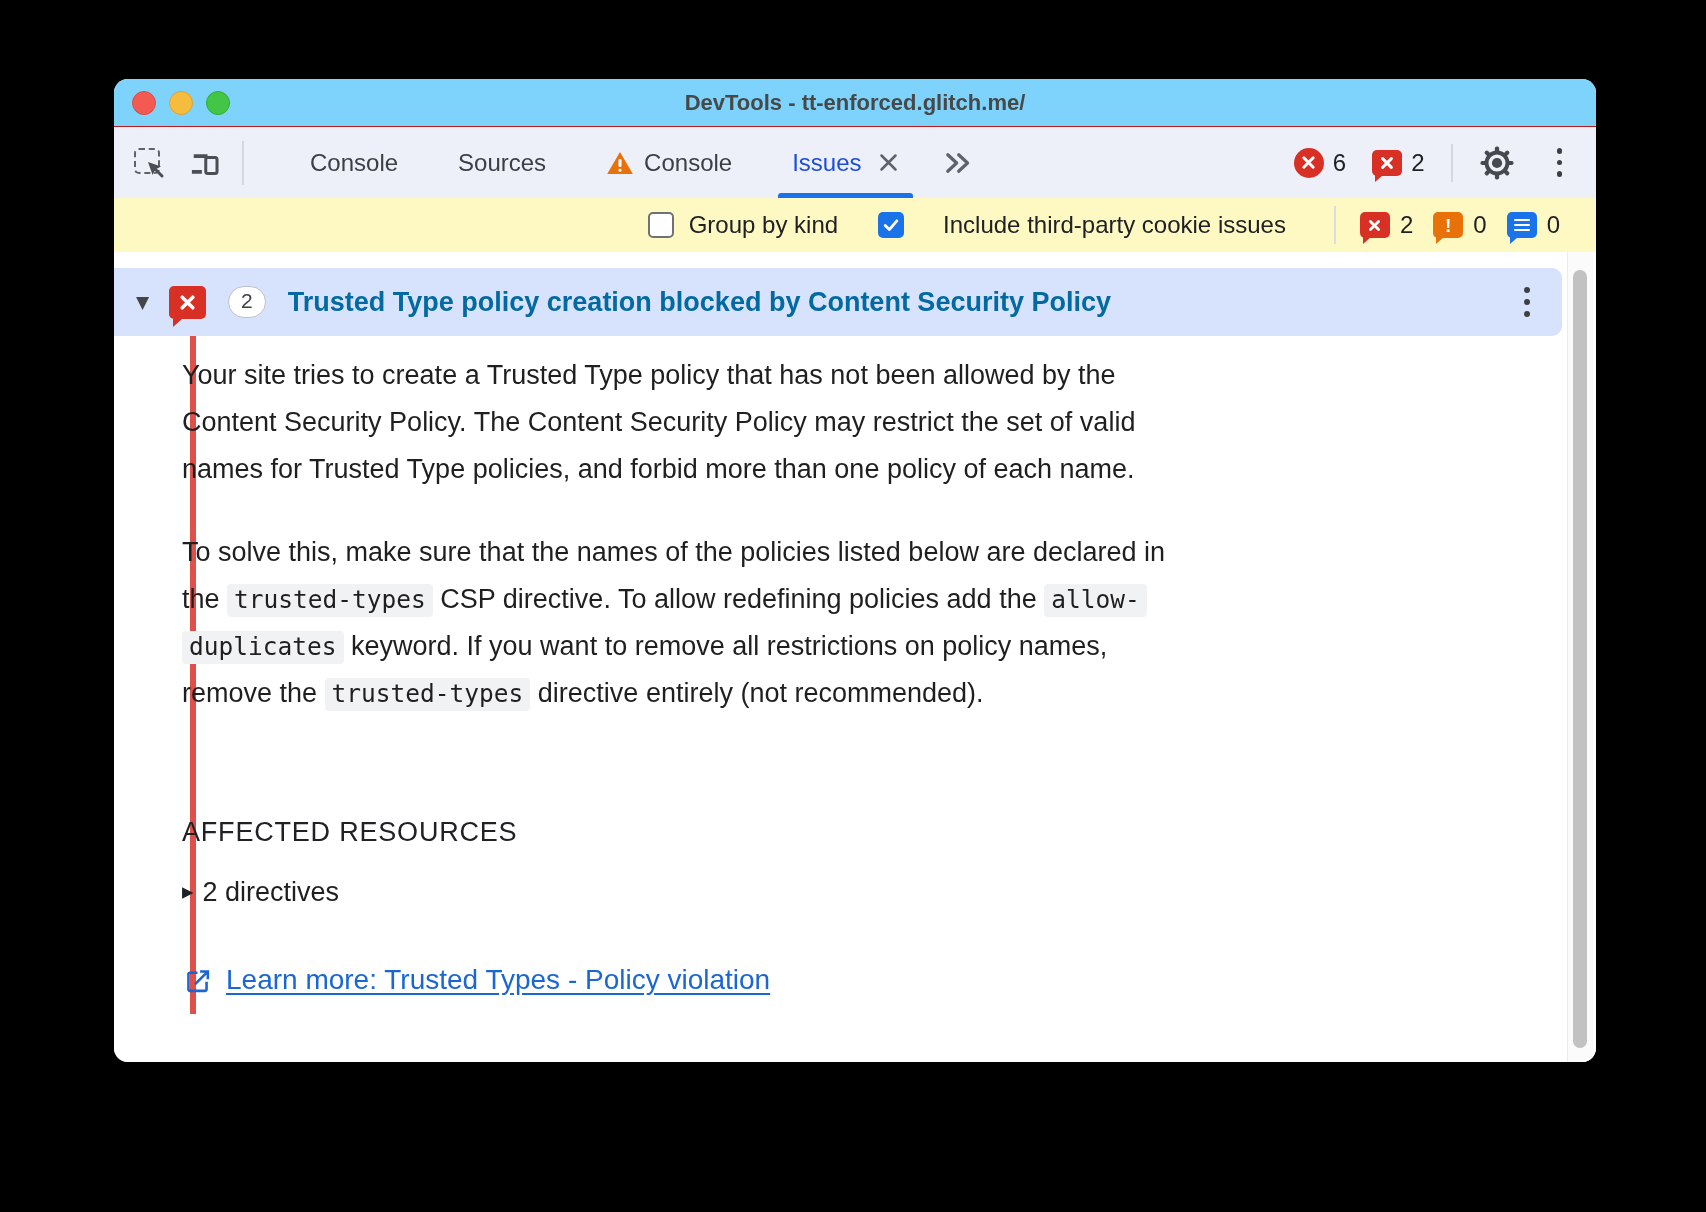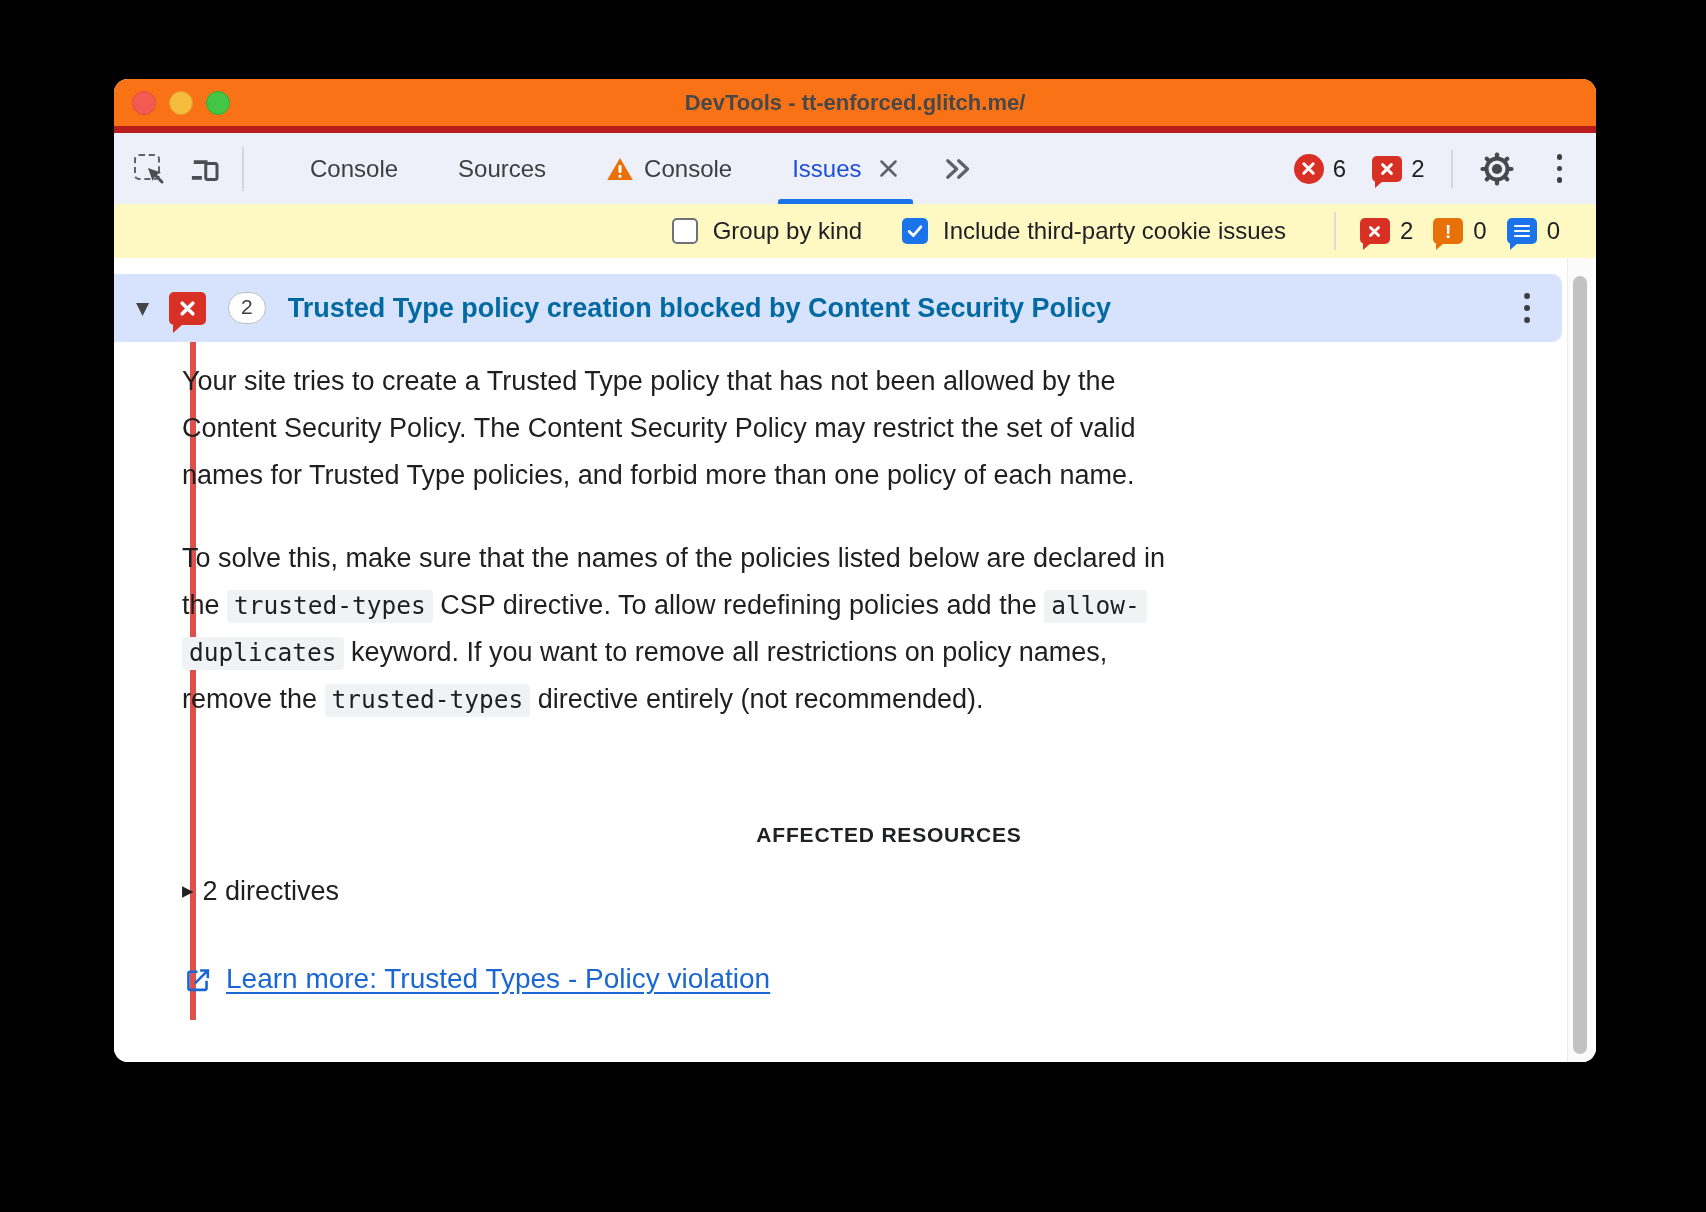--- a/index.html
+++ b/index.html
@@ -2,21 +2,21 @@
 <html><head>
 <meta charset="utf-8">
 <style>
   html,body{margin:0;padding:0;background:#000;}
   .stage{position:relative;width:1706px;height:1212px;background:#000;overflow:hidden;
          font-family:"Liberation Sans",sans-serif;}
   .window{position:absolute;left:114px;top:79px;width:1482px;height:983px;background:#fff;
           border-radius:14px;overflow:hidden;box-shadow:0 20px 60px rgba(0,0,0,.6);
           display:flex;flex-direction:column;}
   
-  .titlebar{position:relative;height:47px;flex:0 0 47px;background:#f97316;border-bottom:7px solid #b91c1c;
+  .titlebar{position:relative;height:47px;flex:0 0 47px;background:#7dd3fc;border-bottom:1px solid #b91c1c;
             display:flex;align-items:center;}
   .lights{display:flex;gap:13px;margin-left:18px;}
   .light{width:22px;height:22px;border-radius:50%;}
   .light.red{background:#f35a52;border:1px solid #e14942;}
   .light.yellow{background:#f6bc3e;border:1px solid #dfa133;}
   .light.green{background:#43c645;border:1px solid #2fae34;}
   .win-title{position:absolute;left:0;right:0;text-align:center;font-size:22px;font-weight:bold;color:#484848;}
   
   .toolbar{height:71px;flex:0 0 71px;background:#edeff9;display:flex;align-items:center;position:relative;}
   .tb-left{display:flex;align-items:center;height:100%;}
@@ -56,21 +56,21 @@
   .dots i{width:5.5px;height:5.5px;border-radius:50%;background:#3c4043;}
   
   .filterbar{height:54px;flex:0 0 54px;background:#fef9c3;display:flex;align-items:center;
              justify-content:flex-end;padding-right:36px;}
   .chk-group{display:flex;align-items:center;cursor:default;}
   .chk-group .chk-label{font-size:24px;color:#202124;margin-left:15px;white-space:nowrap;}
   .checkbox{width:26px;height:26px;border-radius:5px;box-sizing:border-box;display:flex;align-items:center;justify-content:center;}
   .checkbox.unchecked{border:2.5px solid #6e7175;background:#fff;}
   .checkbox.checked{background:#1a73e8;}
   .grp1{margin-right:40px;}
-  .grp2{margin-right:48px;}
+  .grp2{margin-right:48px;gap:24px;}
   .filterbar .vsep{margin:0 24px 0 0;background:#dadce0;}
   .fb-badges{display:flex;align-items:center;}
   .fb-badges .count-num{margin-left:10px;margin-right:20px;}
   .fb-badges .count-num:last-child{margin-right:0;}
   
   .content{position:relative;flex:1;background:#fff;overflow:hidden;}
   .issue-header{margin-top:16px;height:68px;width:calc(100% - 34px);background:#d7e3fc;
                 border-radius:0 10px 10px 0;display:flex;align-items:center;padding-left:22px;box-sizing:border-box;}
   .disclosure{font-family:"DejaVu Sans",sans-serif;font-size:17px;color:#454545;flex:0 0 auto;}
   .issue-header .bubble.md{width:37px;height:33px;margin-left:20px;}
@@ -81,21 +81,21 @@
   .hdr-dots{margin-left:auto;margin-right:32px;}
   .hdr-dots i{width:6px;height:6px;}
   
   .accent-bar{position:absolute;left:76px;top:84px;width:6px;height:678px;background:#e0504a;}
   .issue-body{position:relative;padding-left:68px;}
   .paragraph{margin-top:36px;}
   .paragraph.first{margin-top:16px;}
   .text-line{font-size:27px;line-height:47px;color:#1f1f1f;white-space:nowrap;}
   .text-line .code{font-family:"DejaVu Sans Mono","Liberation Mono",monospace;font-size:24.5px;
                    background:#f1f2f4;border-radius:4px;padding:1px 7px 3px;}
-  .affected-heading{margin-top:100px;font-size:21px;font-weight:bold;color:#202124;letter-spacing:0.8px;text-align:center;}
+  .affected-heading{margin-top:100px;font-size:27px;font-weight:normal;color:#202124;letter-spacing:0.8px;}
   .directives-row{margin-top:26px;display:flex;align-items:center;height:36px;cursor:default;}
   .directives-row .tri{font-family:"DejaVu Sans",sans-serif;font-size:15px;color:#202124;margin-right:9px;}
   .directives-label{font-size:27px;color:#1f1f1f;}
   .learn-more-row{margin-top:50px;display:flex;align-items:center;height:40px;}
   .learn-more-link{margin-left:13px;font-size:28px;color:#1a66d2;text-decoration:underline;text-underline-offset:4px;cursor:pointer;}
   
   .scroll-track{position:absolute;right:3px;top:0;bottom:0;width:25px;background:#fbfbfb;border-left:1px solid #ececec;}
   .scroll-thumb{position:absolute;left:5px;top:18px;width:14px;height:778px;background:#c2c2c2;border-radius:8px;}
 </style>
 </head>

